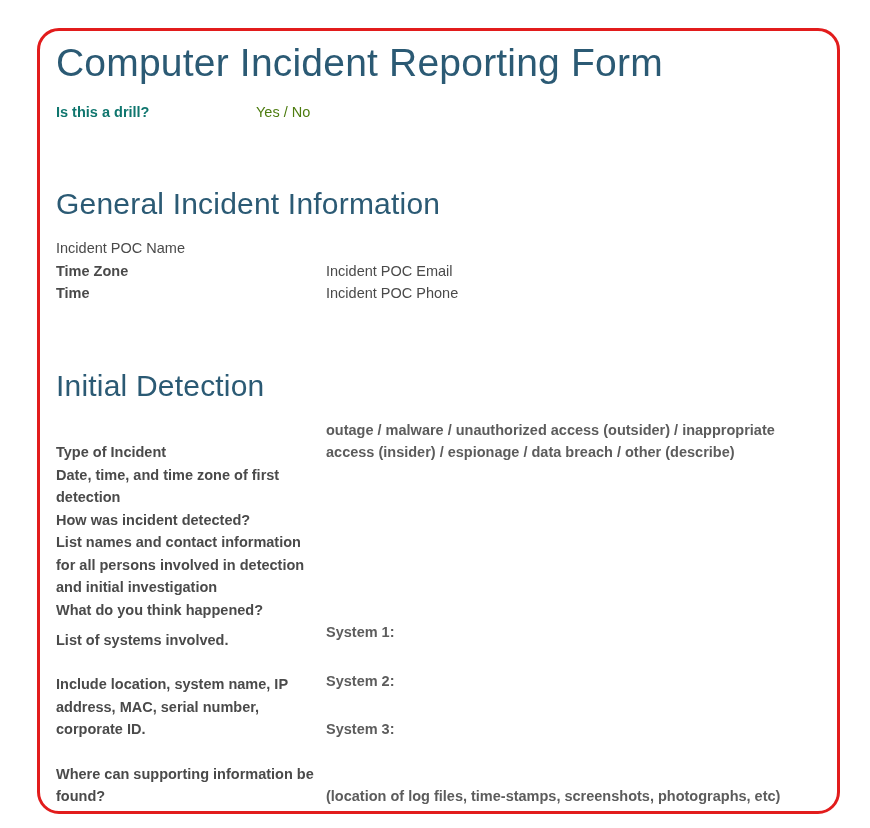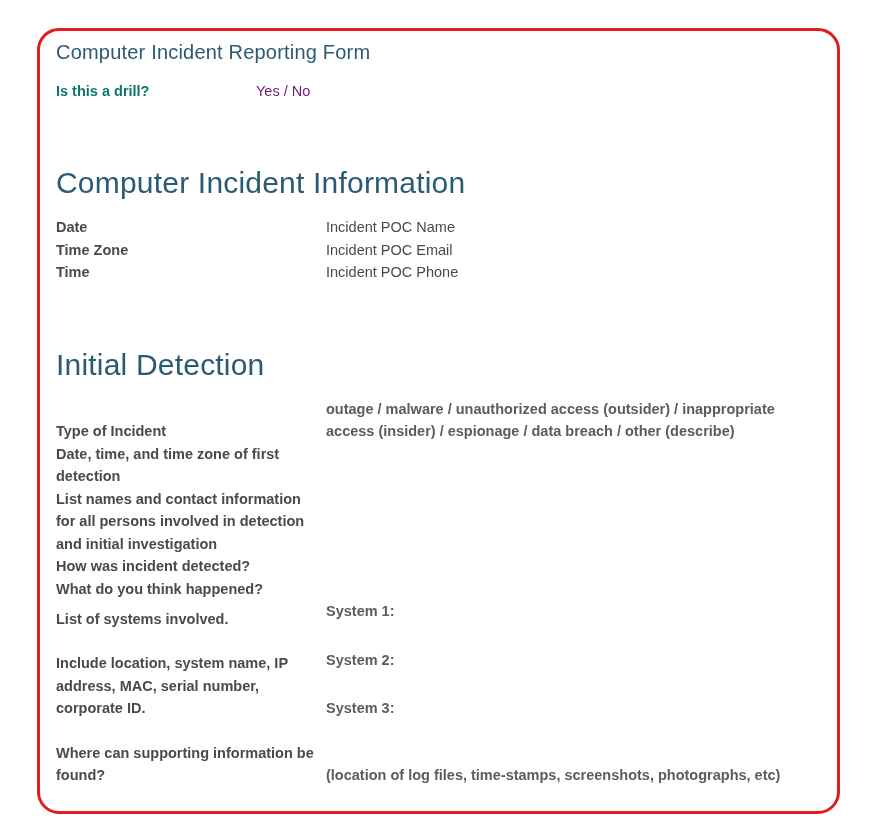--- a/index.html
+++ b/index.html
@@ -19,21 +19,21 @@
       top: 28px;
       left: 37px;
       right: 30px;
       bottom: 14px;
       border: 3px solid #e21c1c;
       border-radius: 22px;
       padding: 10px 16px 10px 16px;
       overflow: hidden;
     }
     h1 {
-      font-size: 20px;
+      font-size: 39px;
       font-weight: 300;
       color: #2b5a74;
       margin-bottom: 16px;
       margin-top: 0px;
       letter-spacing: 0.2px;
     }
     h2 {
       font-size: 30px;
       font-weight: 300;
       color: #2b5a74;
@@ -48,21 +48,21 @@
       font-size: 14.5px;
       color: #565656;
     }
     .label {
       font-weight: 700;
       color: #0f766e;
       width: 200px;
       flex-shrink: 0;
     }
     .value {
-      color: #701a75;
+      color: #4d7c0f;
       font-weight: 400;
     }
     
     .gi-row {
       display: flex;
       font-size: 14.5px;
       line-height: 1.55;
       color: #4a4a4a;
     }
     .gi-col1 {
@@ -111,24 +111,23 @@
 
 <div class="frame">
 
   <h1>Computer Incident Reporting Form</h1>
 
   <div class="row">
     <div class="label">Is this a drill?</div>
     <div class="value">Yes / No</div>
   </div>
 
-  <h2>Computer Incident Information</h2>
+  <h2>General Incident Information</h2>
 
   <div class="gi-row">
-    <div class="gi-col1">Date</div>
     <div class="gi-col2">Incident POC Name</div>
   </div>
   <div class="gi-row">
     <div class="gi-col1">Time Zone</div>
     <div class="gi-col2">Incident POC Email</div>
   </div>
   <div class="gi-row">
     <div class="gi-col1">Time</div>
     <div class="gi-col2">Incident POC Phone</div>
   </div>
@@ -139,26 +138,26 @@
     <div class="id-label">Type of Incident</div>
     <div class="id-value">outage / malware / unauthorized access (outsider) / inappropriate access (insider) / espionage / data breach / other (describe)</div>
   </div>
 
   <div class="id-row">
     <div class="id-label">Date, time, and time zone of first detection</div>
     <div class="id-value"></div>
   </div>
 
   <div class="id-row">
-    <div class="id-label">List names and contact information for all persons involved in detection and initial investigation</div>
+    <div class="id-label">How was incident detected?</div>
     <div class="id-value"></div>
   </div>
 
   <div class="id-row">
-    <div class="id-label">How was incident detected?</div>
+    <div class="id-label">List names and contact information for all persons involved in detection and initial investigation</div>
     <div class="id-value"></div>
   </div>
 
   <div class="id-row">
     <div class="id-label">What do you think happened?</div>
     <div class="id-value"></div>
   </div>
 
   <div class="id-row systems-block">
     <div class="id-label">

